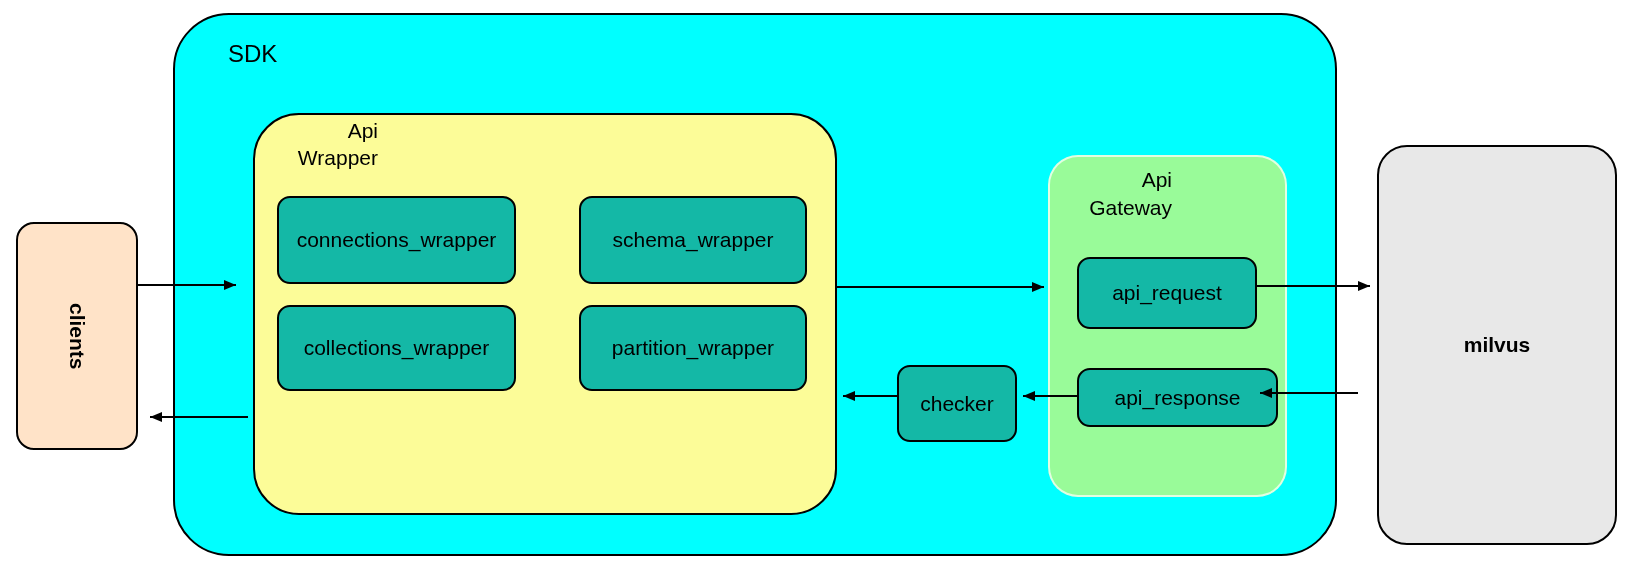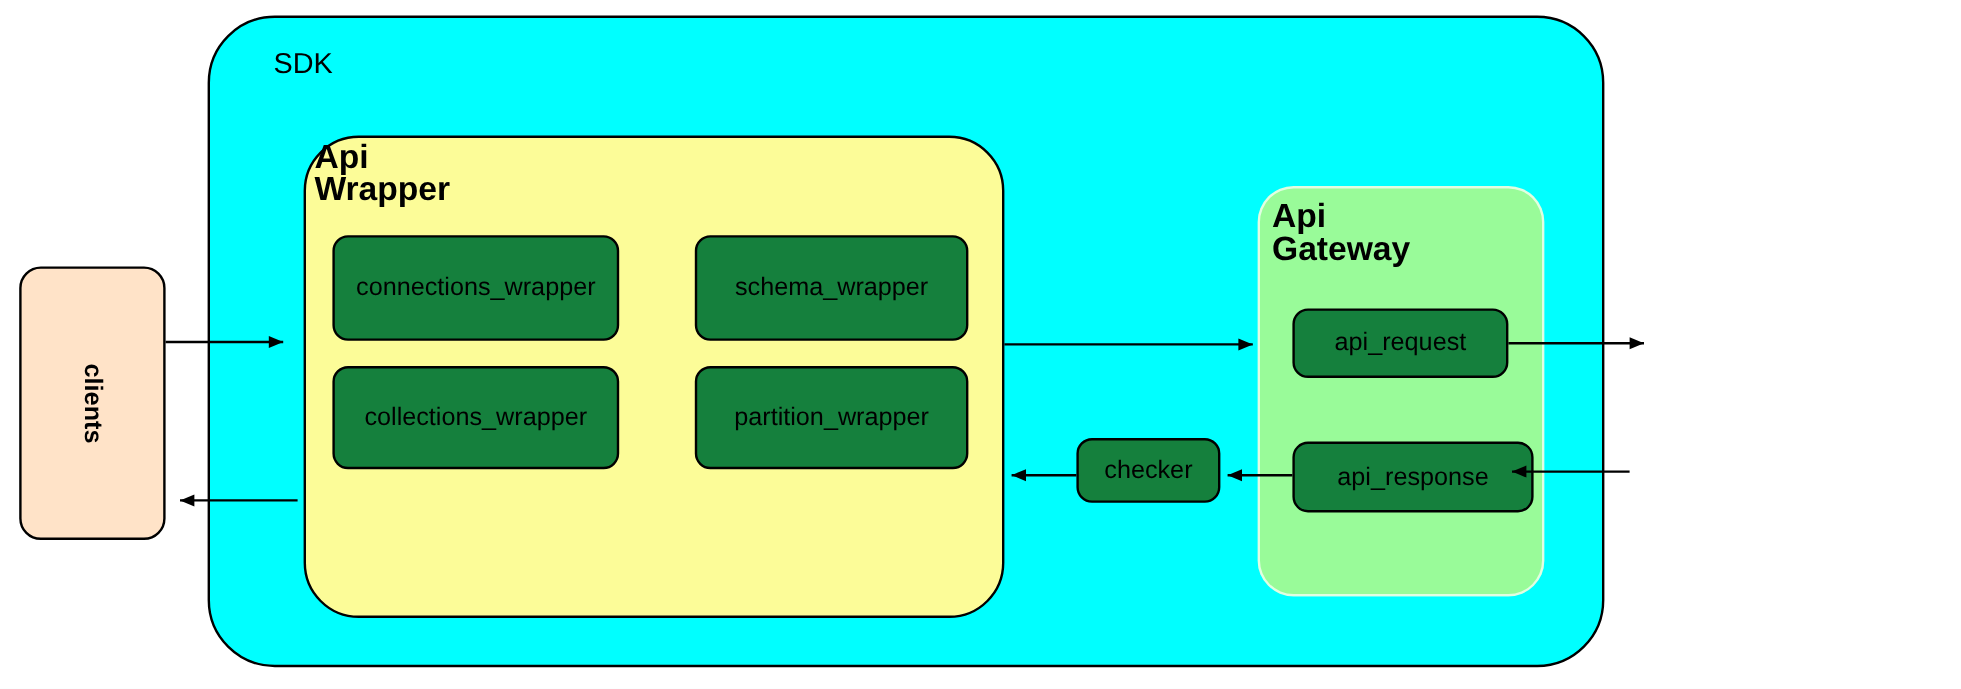--- a/index.html
+++ b/index.html
@@ -48,47 +48,47 @@
     left: 1377px; top: 145px; width: 240px; height: 400px;
     background: #E8E8E8;
     border: 2px solid #000;
     border-radius: 30px;
     display: flex; align-items: center; justify-content: center;
     font-weight: bold; font-size: 21px;
   }
 
   
   .hdr {
-    font-weight: bold; font-size: 28px; line-height: 27px;
-    text-align: left; white-space: pre-line;
+    font-weight: normal; font-size: 21px; line-height: 27px;
+    text-align: right; white-space: pre-line;
   }
   .sdk-label   { left: 228px; top: 40px; font-weight: normal; font-size: 24px; }
   .wrap-label  { left: 262px; top: 117px; width: 116px; }
   .gw-label    { left: 1060px; top: 166px; width: 112px; line-height: 28px; }
 
   
   .node {
-    background: #15803d;
+    background: #14b8a6;
     border: 2px solid #000;
     border-radius: 13px;
     display: flex; align-items: center; justify-content: center;
     font-size: 21px;
     box-sizing: border-box;
   }
   .wrapper-grid {
     left: 277px; top: 196px; width: 530px; height: 302px;
     display: grid;
     grid-template-columns: 239px 228px;
     grid-template-rows: 88px 86px 86px;
     column-gap: 63px;
     row-gap: 21px;
   }
-  .api-request  { left: 1077px; top: 257px; width: 180px; height: 58px; }
+  .api-request  { left: 1077px; top: 257px; width: 180px; height: 72px; }
   .api-response { left: 1077px; top: 368px; width: 201px; height: 59px; }
-  .checker      { left: 897px;  top: 365px; width: 120px; height: 54px; }
+  .checker      { left: 897px;  top: 365px; width: 120px; height: 77px; }
 
   .arrows { left: 0; top: 0; pointer-events: none; }
   .arrows line { stroke: #000; stroke-width: 2; }
 </style>
 </head>
 <body>
 
 <div id="canvas">
 
   <div class="abs sdk"></div>
@@ -110,20 +110,21 @@
   </div>
 
   <div class="abs node checker">checker</div>
 
   <div class="abs gateway"></div>
   <div class="abs hdr gw-label">Api
 Gateway</div>
   <div class="abs node api-request">api_request</div>
   <div class="abs node api-response">api_response</div>
 
+  <div class="abs milvus">milvus</div>
 
   <svg class="abs arrows" width="1634" height="574" viewBox="0 0 1634 574">
     <defs>
       <marker id="ah" markerUnits="userSpaceOnUse" markerWidth="14" markerHeight="12" viewBox="0 0 14 12" refX="13" refY="6" orient="auto">
         <path d="M1 1 L13 6 L1 11 Z" fill="#000"></path>
       </marker>
     </defs>
     <line x1="138" y1="285" x2="236" y2="285" marker-end="url(#ah)"></line>
     <line x1="248" y1="417" x2="150" y2="417" marker-end="url(#ah)"></line>
     <line x1="837" y1="287" x2="1044" y2="287" marker-end="url(#ah)"></line>

